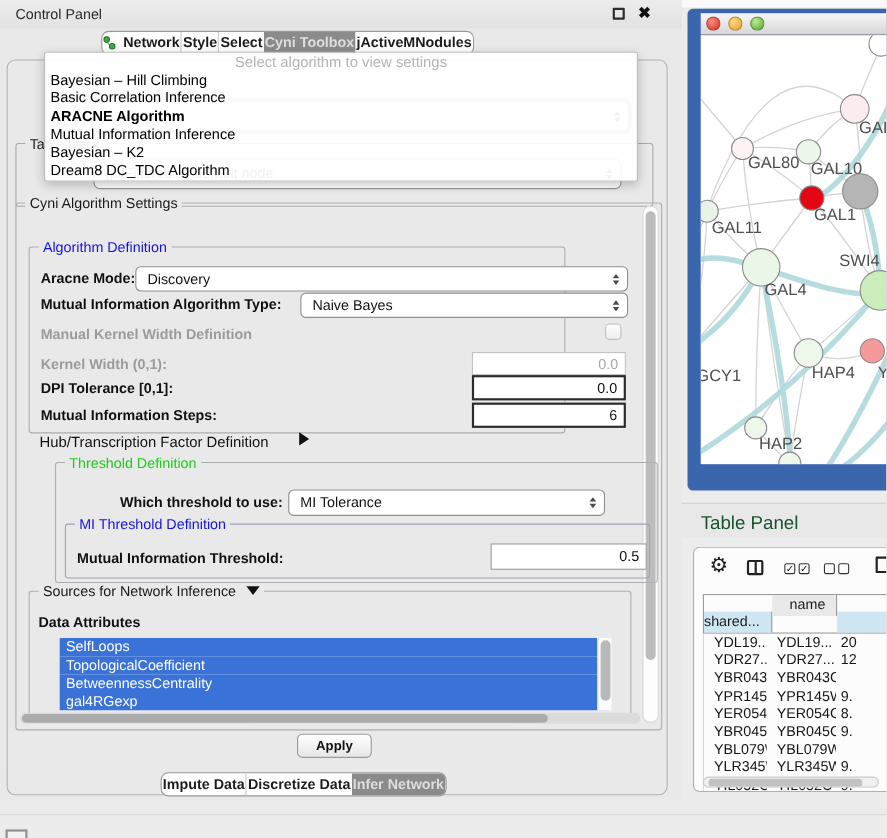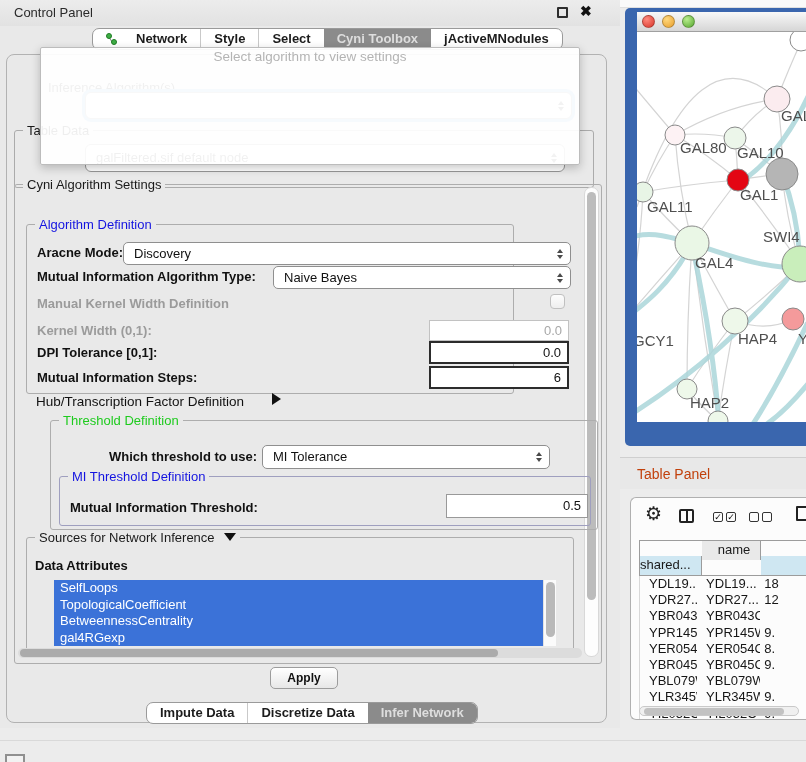--- a/index.html
+++ b/index.html
@@ -12,21 +12,21 @@
 
   
   #control-panel { left:0; top:8; width:620px; height:728px; background:#e9e9e9; }
   #cp-titlebar { left:0; top:0; width:620px; height:26px; background:linear-gradient(#ececec,#e2e2e2); }
   #cp-title { left:14px; top:5px; font-size:13px; color:#2a2a2a; }
   #cp-float { left:557px; top:7px; width:11px; height:11px; border:2px solid #2d2d2d; border-radius:1px; }
   #cp-close { left:580px; top:3px; font-size:14px; font-weight:bold; color:#111; }
 
   
   .tabstrip { display:flex; background:#fff; border:1px solid #9a9a9a; border-radius:7px; overflow:hidden; height:22px; }
-  .tab { font-size:13px; font-weight:700; color:#1c1c1c; line-height:20px; padding:0 13px; white-space:nowrap; display:flex; align-items:center; gap:17px; }
+  .tab { font-size:13px; font-weight:700; color:#1c1c1c; line-height:20px; padding:0 1px; white-space:nowrap; display:flex; align-items:center; gap:5px; }
   .tab.sep { border-left:1px solid #c9c9c9; }
   .tab.selected { background:#8b8b8b; color:#dedede; }
   #cp-tabs { left:92px; top:28px; }
   #cp-bottom-tabs { left:146px; top:702px; }
 
   .net-icon { width:13px; height:13px; display:inline-block; position:relative; }
   .net-icon i { position:absolute; width:6px; height:6px; border-radius:50%; background:#3fae46; border:1px solid #1e7c24; }
   .net-icon i:nth-child(1){ left:1px; top:0; }
   .net-icon i:nth-child(2){ left:5px; top:6px; }
   .net-icon em { position:absolute; left:4px; top:2px; width:1px; height:9px; background:#8a8a8a; transform:rotate(-35deg); }
@@ -90,21 +90,21 @@
   #net-titlebar { position:absolute; left:12px; top:4px; width:169px; height:20px;
     background:linear-gradient(#f8f8f8,#d6d6d6); border-bottom:1px solid #a0a0a0; }
   .light { position:absolute; top:3px; width:13px; height:13px; border-radius:50%; border:1px solid rgba(0,0,0,0.25); }
   #light-red { left:5px; background:radial-gradient(circle at 35% 30%, #ff8a7e, #d8352a); }
   #light-yellow { left:25px; background:radial-gradient(circle at 35% 30%, #ffd97e, #e89e2c); }
   #light-green { left:45px; background:radial-gradient(circle at 35% 30%, #b9ee8e, #56a62f); }
   #net-canvas { position:absolute; left:12px; top:24px; width:169px; height:390px; background:#fff; overflow:hidden; }
 
   
   #table-panel-bar { left:620px; top:457px; width:186px; height:32px; background:#e8e8e8; border-top:1px solid #cfcfcf; }
-  #table-panel-title { position:absolute; left:17px; top:8px; font-size:14px; color:#c2410c; }
+  #table-panel-title { position:absolute; left:17px; top:8px; font-size:17px; color:#14532d; }
   #table-box { left:630px; top:497px; width:176px; height:223px; background:#fcfcfc; border:1px solid #b0b0b0; border-right:none; border-radius:6px 0 0 6px; overflow:hidden; }
   .tb-icon { position:absolute; color:#222; }
   #icon-split { width:15px; height:14px; border:2px solid #222; border-radius:2px; }
   #icon-split i { position:absolute; left:5px; top:0; width:2px; height:10px; background:#222; }
   .cb-pair { display:flex; gap:3px; }
   .cb { width:10px; height:10px; border:1.5px solid #333; border-radius:2px; font-size:9px; line-height:9px; color:#111; text-align:center; }
   #icon-doc { width:12px; height:15px; border:2px solid #222; border-radius:1px; }
 
   #yeast-table { position:absolute; left:8px; top:42px; width:168px; }
   #yt-header { display:flex; border-top:1px solid #9c9c9c; border-bottom:1px solid #9c9c9c; border-left:1px solid #9c9c9c; }
@@ -170,20 +170,28 @@
     <div class="abs ghost-combo" style="left:85px; top:144px; width:480px; height:28px; font-size:13px; color:#333; line-height:26px; padding-left:10px;">
       <span>galFiltered.sif default node</span>
       <span class="stepper">
           <i class="tri-up"></i>
           <i class="tri-down"></i>
         </span>
     </div>
 
     <div id="algo-popup" class="abs">
       <div id="algo-placeholder">Select algorithm to view settings</div>
+      <div id="algo-list">
+          <div class="dd-item">Bayesian – Hill Climbing</div>
+          <div class="dd-item">Basic Correlation Inference</div>
+          <div class="dd-item bold">ARACNE Algorithm</div>
+          <div class="dd-item">Mutual Information Inference</div>
+          <div class="dd-item">Bayesian – K2</div>
+          <div class="dd-item">Dream8 DC_TDC Algorithm</div>
+        </div>
     </div>
 
     <div class="group" style="left:14px; top:184px; width:588px; height:480px;">
       <span class="gtitle">Cyni Algorithm Settings</span>
     </div>
     <div id="settings-vscroll" class="abs">
       <div id="settings-vthumb"></div>
     </div>
 
     <div class="group" style="left:26px; top:224px; width:488px; height:170px;">
@@ -378,21 +386,21 @@
     <div id="yeast-table">
       <div id="yt-header">
           <div class="th blue" style="width: 72px;">shared...</div>
           <div class="th" style="width: 80px;">name</div>
           <div class="th blue" style="width: 60px;"></div>
         </div>
       <div id="yt-rows">
           <div class="tr">
             <div class="td" style="width: 72px;">YDL19...</div>
             <div class="td" style="width: 80px;">YDL19...</div>
-            <div class="td" style="width: 60px; padding-left: 4px;">18</div>
+            <div class="td" style="width: 60px; padding-left: 4px;">20</div>
           </div>
           <div class="tr">
             <div class="td" style="width: 72px;">YDR27...</div>
             <div class="td" style="width: 80px;">YDR27...</div>
             <div class="td" style="width: 60px; padding-left: 4px;">12</div>
           </div>
           <div class="tr">
             <div class="td" style="width: 72px;">YBR043C</div>
             <div class="td" style="width: 80px;">YBR043C</div>
             <div class="td" style="width: 60px; padding-left: 4px;"></div>

